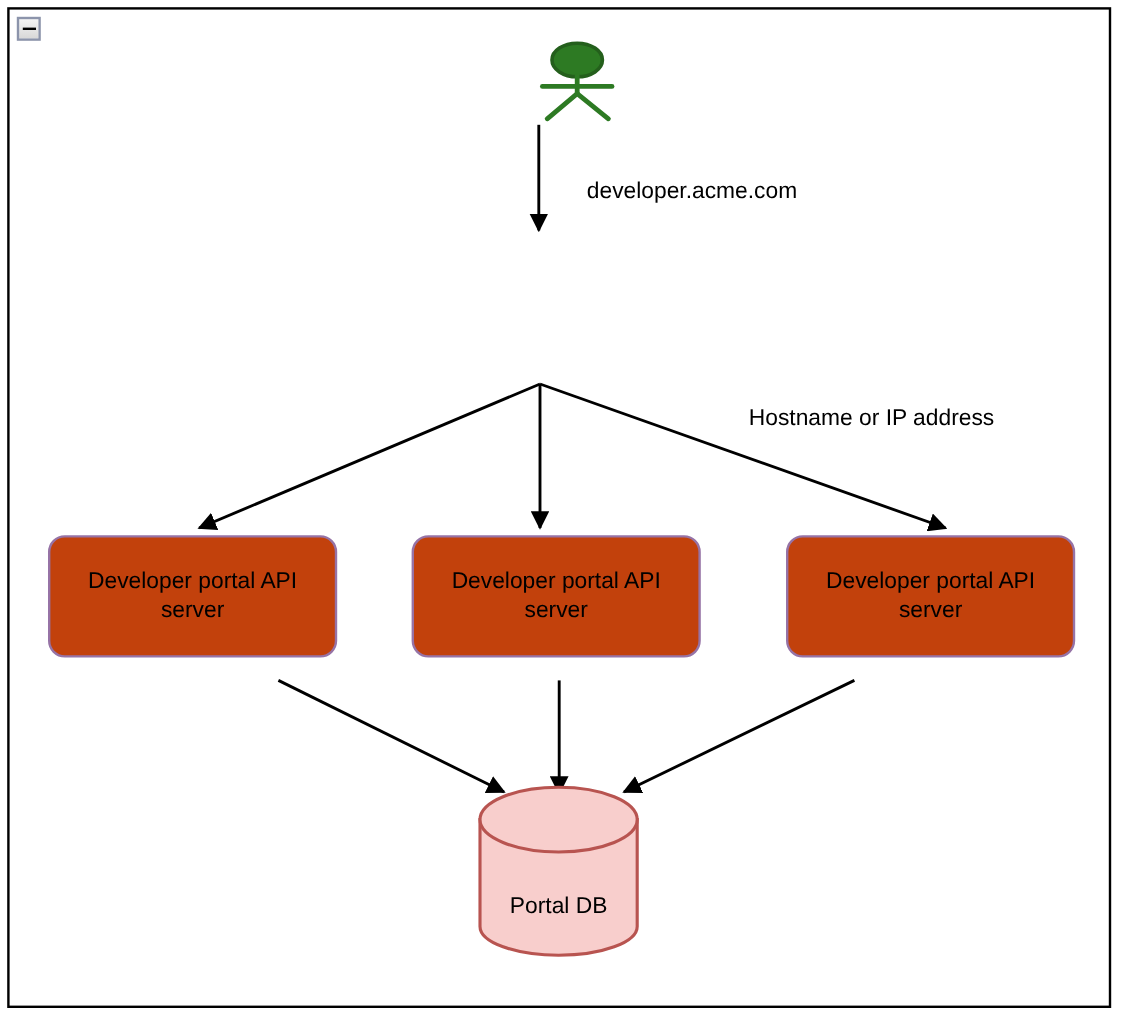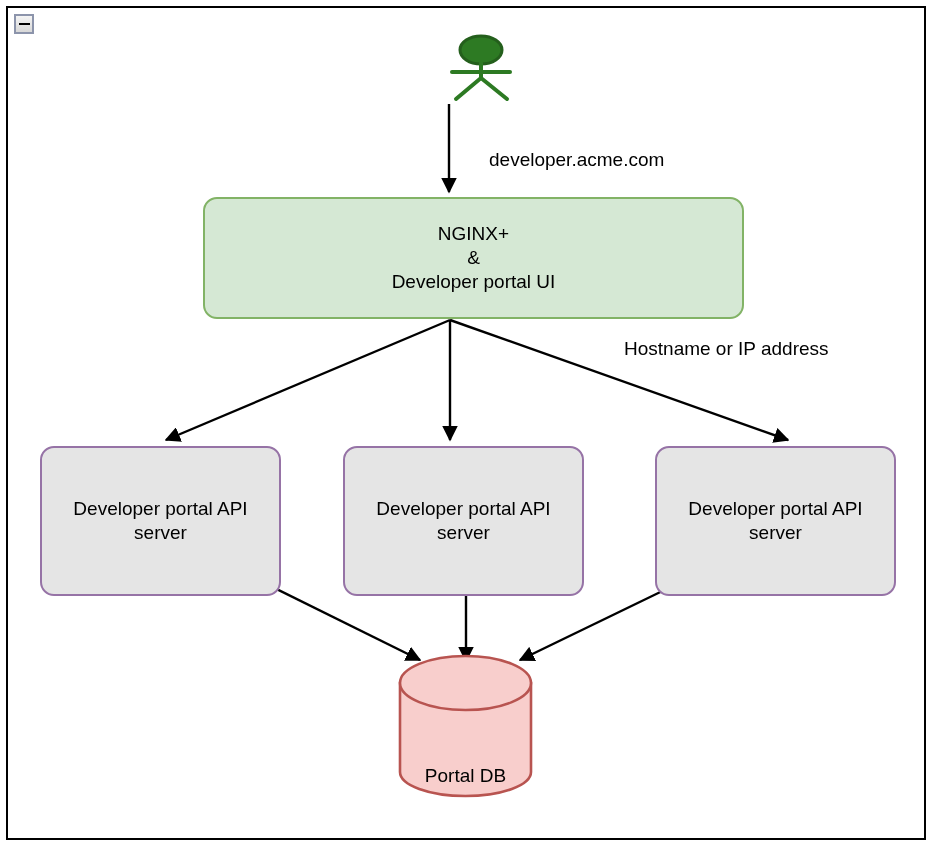--- a/index.html
+++ b/index.html
@@ -76,22 +76,22 @@
     width: 541px;
     height: 122px;
     background: #d5e8d4;
     border: 2px solid #82b366;
     border-radius: 14px;
     font-size: 19px;
   }
   .node-api {
     top: 446px;
     width: 241px;
-    height: 150px;
-    background: #e5e5e5;
+    height: 102px;
+    background: #c2410c;
     border: 2px solid #9673a6;
     border-radius: 14px;
     font-size: 19px;
   }
   #api-1 { left: 40px; }
   #api-2 { left: 343px; }
   #api-3 { left: 655px; }
   
   .edge-label {
     position: absolute;
@@ -105,21 +105,20 @@
   
   #db-label {
     position: absolute;
     left: 400px;
     top: 745px;
     width: 131px;
     text-align: center;
     font-size: 19px;
     color: #000000;
     cursor: default;
-    margin-top: 20px;
   }
 </style>
 </head>
 <body>
 
 <div id="canvas">
 
   <div id="frame"></div>
 
   <button id="collapse-btn" title="Collapse">
@@ -150,23 +149,20 @@
     <line x1="232" y1="567" x2="420" y2="660" stroke="#000000" stroke-width="2.4" marker-end="url(#arrow)"></line>
     <line x1="466" y1="567" x2="466" y2="661" stroke="#000000" stroke-width="2.4" marker-end="url(#arrow)"></line>
     <line x1="712" y1="567" x2="520" y2="660" stroke="#000000" stroke-width="2.4" marker-end="url(#arrow)"></line>
 
     <g>
       <path d="M 400 683 L 400 772 A 65.5 24 0 0 0 531 772 L 531 683 Z" fill="#f8cecc" stroke="#b85450" stroke-width="2.6"></path>
       <ellipse cx="465.5" cy="683" rx="65.5" ry="27" fill="#f8cecc" stroke="#b85450" stroke-width="2.6"></ellipse>
     </g>
   </svg>
 
-  <div class="node node-nginx" id="nginx-node">NGINX+
-&amp;
-Developer portal UI</div>
 
   <div class="node node-api" id="api-1">Developer portal API
 server</div>
   <div class="node node-api" id="api-2">Developer portal API
 server</div>
   <div class="node node-api" id="api-3">Developer portal API
 server</div>
 
   <div id="db-label">Portal DB</div>
 

